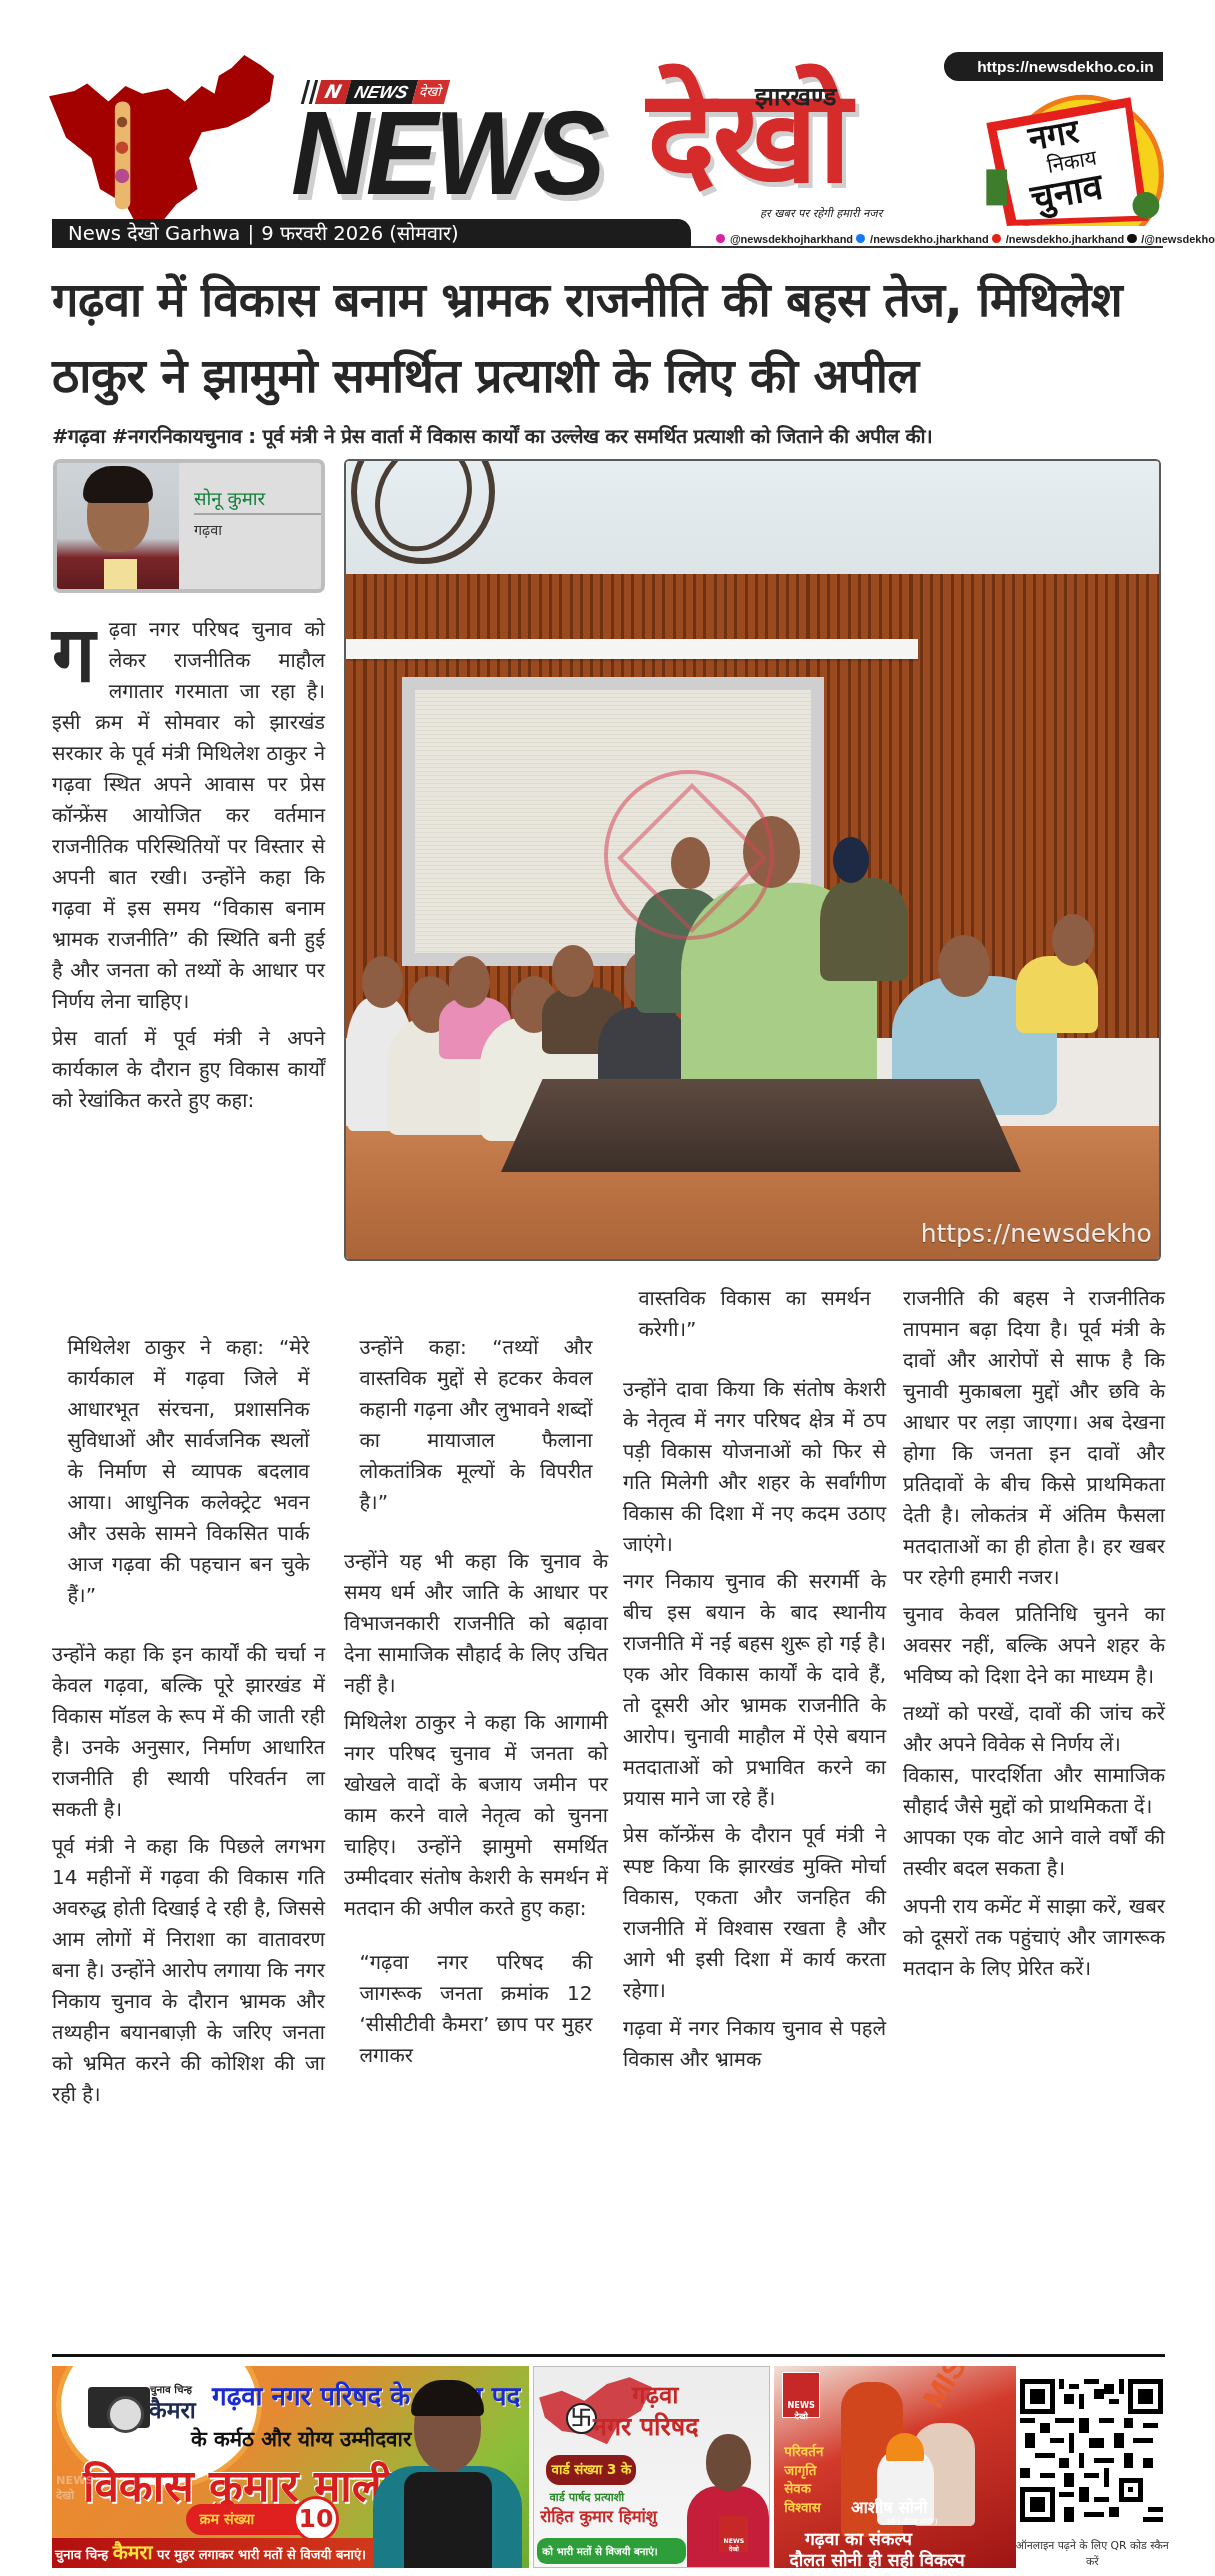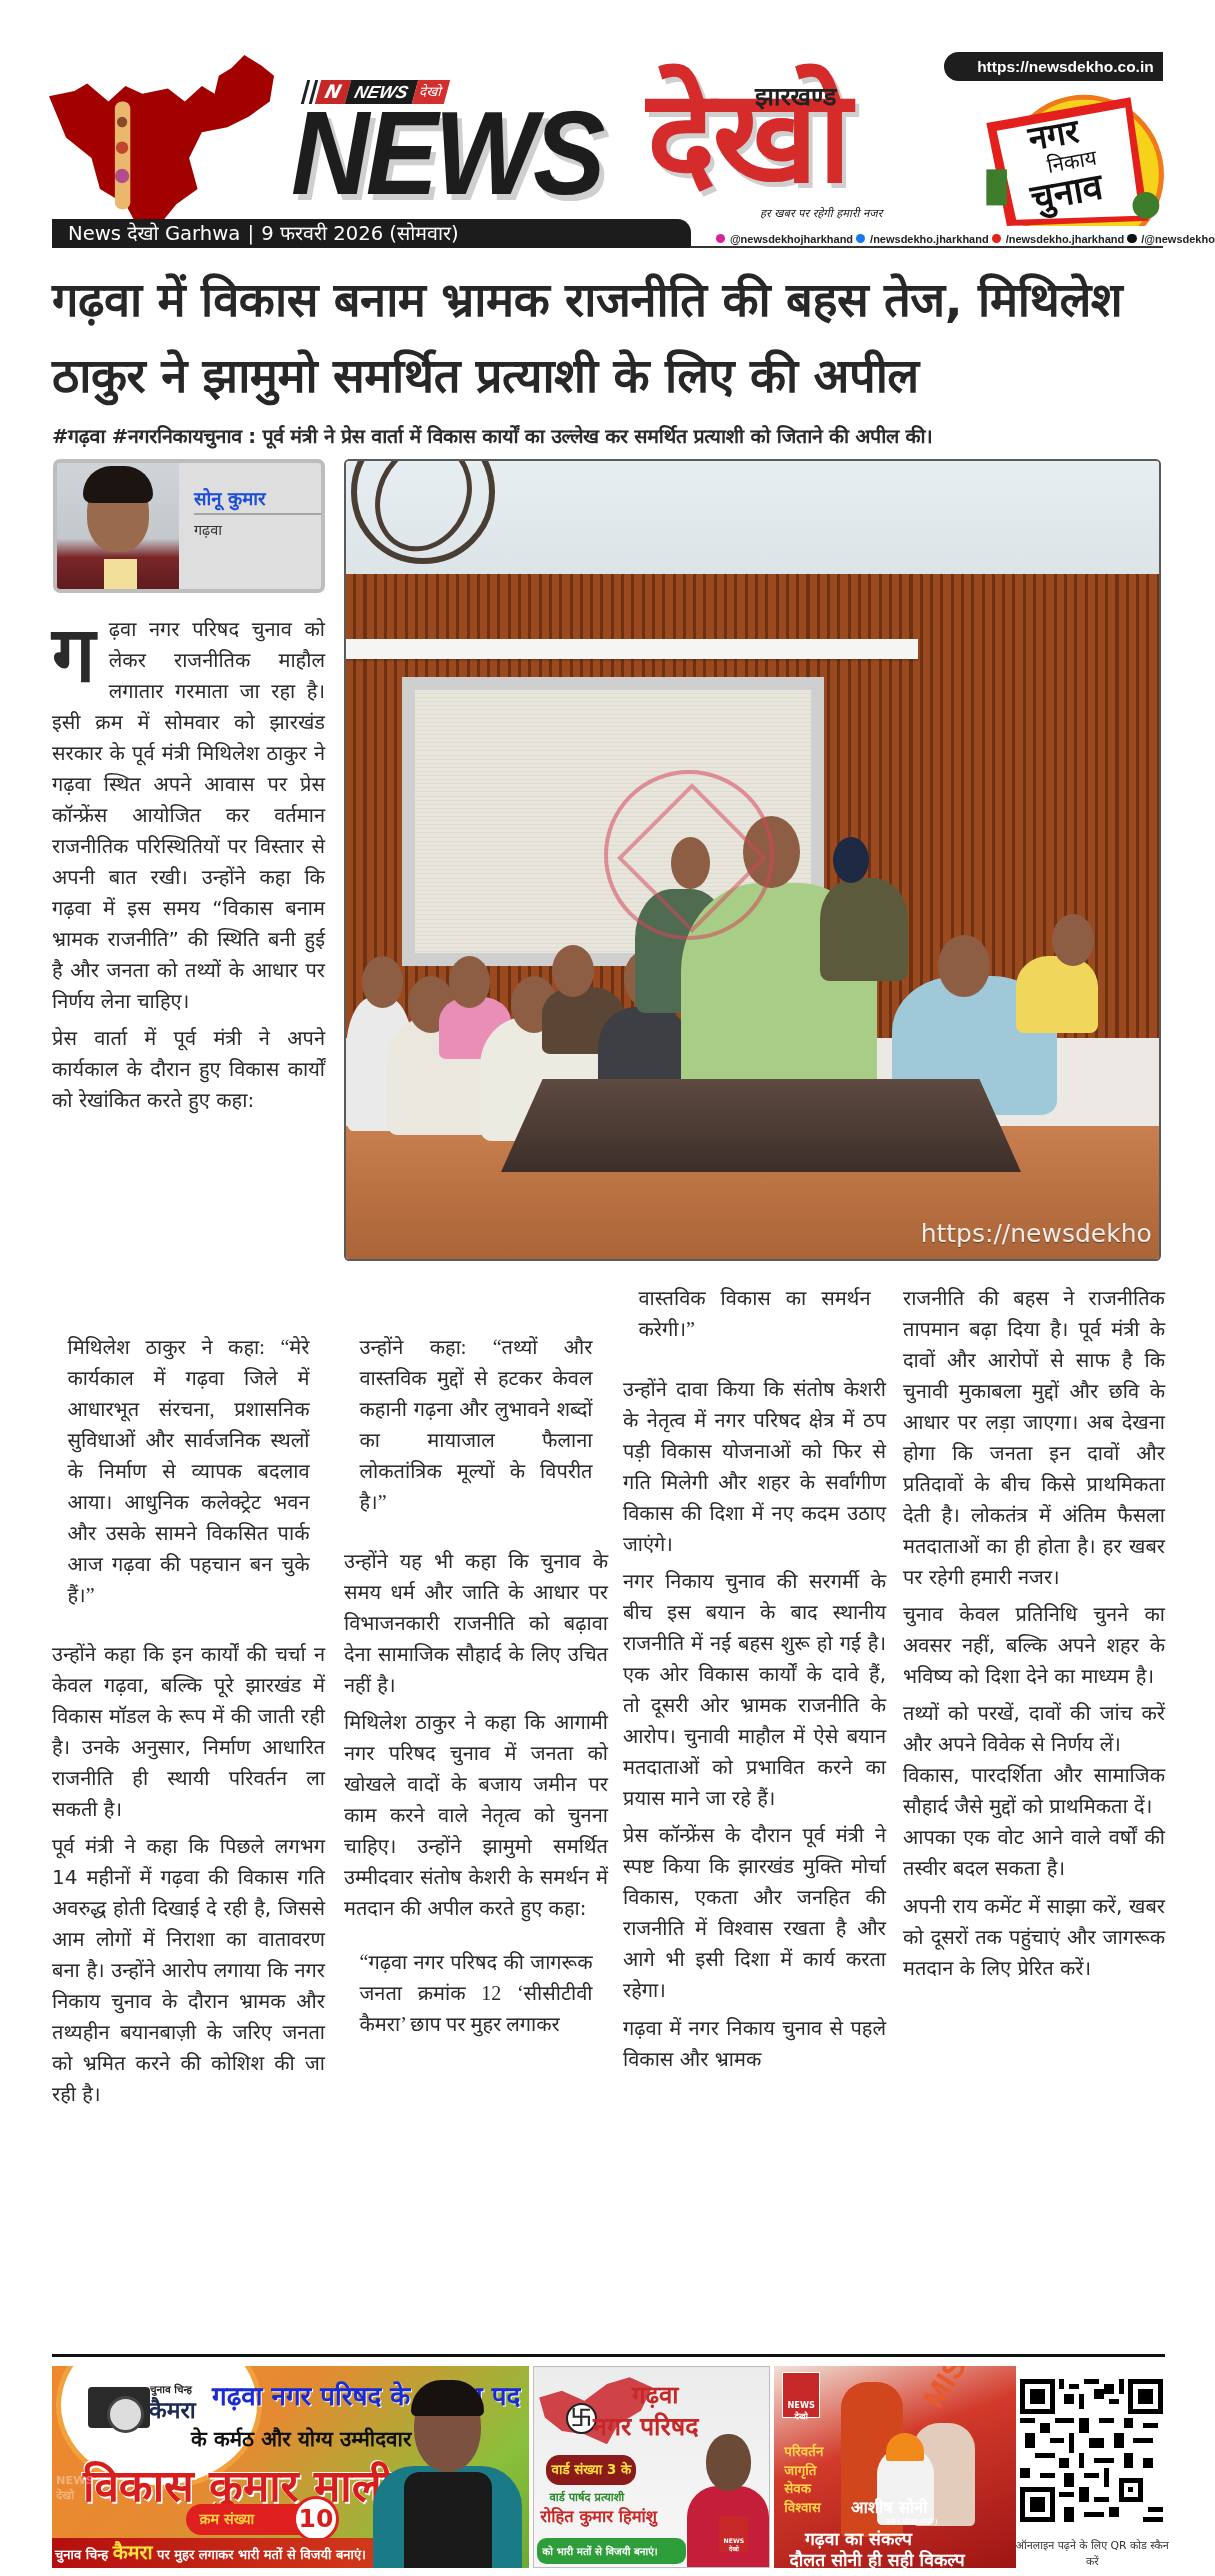--- a/index.html
+++ b/index.html
@@ -29,21 +29,21 @@
   
   .headline { position: absolute; left: 52px; top: 262px; width: 1113px; font-weight: bold; font-size: 47px; line-height: 76px; color: #272727; letter-spacing: -0.5px; }
   .subhead { position: absolute; left: 52px; top: 422px; width: 1123px; font-weight: bold; font-size: 19.6px; line-height: 29px; color: #2a2a2a; white-space: nowrap; letter-spacing: -0.3px; }
 
   
   .byline { position: absolute; left: 53px; top: 459px; width: 272px; height: 134px; background: #dedede; border: 4.1px solid #bdbdbd; border-radius: 7.2px; overflow: hidden; }
   .byline .avatar { position: absolute; left: 0; top: 0; width: 122px; height: 126px; background: linear-gradient(180deg,#cfd4d8 0%,#c2c8cc 60%,#7a2628 75%,#5e1c1e 100%); }
   .byline .avatar .face { position: absolute; left: 30px; top: 12.4px; width: 62px; height: 77px; background: #9a6a4c; border-radius: 48% 48% 44% 44%; }
   .byline .avatar .hair { position: absolute; left: 26px; top: 3.1px; width: 70px; height: 37px; background: #1b1410; border-radius: 31px 31px 9.3px 9.3px; }
   .byline .avatar .shirt { position: absolute; left: 47px; top: 96px; width: 33px; height: 31px; background: #f1df9a; }
-  .byline .name { position: absolute; left: 137px; top: 21.6px; font-weight: bold; font-size: 18.5px; color: #1d4ed8; }
+  .byline .name { position: absolute; left: 137px; top: 21.6px; font-weight: normal; font-size: 18.5px; color: #15803d; }
   .byline .rule { position: absolute; left: 137px; top: 50px; width: 127px; height: 1.5px; background: #a5a5a5; }
   .byline .loc { position: absolute; left: 137px; top: 57px; font-size: 14.4px; color: #333; }
 
   
   .photo { position: absolute; left: 344px; top: 459px; width: 817px; height: 802px; border: 2.6px solid #5a5a5a; border-radius: 5.2px; overflow: hidden; background: #ece9e4; }
   .photo .ceiling { position: absolute; left: 0; top: 0; width: 100%; height: 113px; background: linear-gradient(180deg,#e7eef1,#dde4e8); }
   .photo .lamp { position: absolute; left: 5.2px; top: -41px; width: 144px; height: 144px; border: 6.2px solid #4a3d33; border-radius: 50%; }
   .photo .lamp2 { position: absolute; left: 31px; top: -20.6px; width: 93px; height: 113px; border: 5.2px solid #4a3d33; border-radius: 50%; transform: rotate(25deg); }
   .photo .wall { position: absolute; left: 0; top: 113px; width: 100%; height: 464px; background: repeating-linear-gradient(90deg,#9b4a1f 0px,#9b4a1f 7.2px,#6e3213 7.2px,#6e3213 10.3px); }
   .photo .screen-rail { position: absolute; left: 0; top: 178px; width: 572px; height: 19.6px; background: #f5f5f3; box-shadow: 0 1.5px 2.1px rgba(0,0,0,.3); }
@@ -53,21 +53,21 @@
   .photo .desk { position: absolute; left: 155px; top: 618px; width: 520px; height: 93px; background: linear-gradient(180deg,#5d4a40,#3c2f29); clip-path: polygon(8% 0,92% 0,100% 100%,0 100%); }
   .photo .person { position: absolute; border-radius: 40% 40% 10% 10%; }
   .photo .head { position: absolute; border-radius: 50%; background: #8e5e44; }
   .photo .stamp { position: absolute; left: 258px; top: 309px; width: 170px; height: 170px; border: 4.1px solid rgba(214,70,90,.55); border-radius: 50%; }
   .photo .stamp::after { content: ""; position: absolute; left: 31px; top: 31px; width: 98px; height: 98px; border: 4.1px solid rgba(214,70,90,.5); transform: rotate(45deg); }
   .photo .watermark { position: absolute; right: 7.2px; bottom: 11.3px; font-family: "DejaVu Sans", sans-serif; font-size: 25px; color: rgba(255,255,255,.9); text-shadow: 0 0.5px 1px rgba(0,0,0,.4); }
 
   
   .col { position: absolute; font-size: 20px; line-height: 31px; text-align: justify; color: #2b2b2b; }
   .col p { margin-bottom: 6.2px; }
-  .col .quote { padding-left: 15.5px; padding-right: 15.5px; margin: 23px 0 28px 0; font-family: Liberation Serif, serif; }
+  .col .quote { padding-left: 15.5px; padding-right: 15.5px; margin: 23px 0 28px 0; }
   .dropcap { float: left; font-weight: bold; font-size: 77px; line-height: 67px; margin: 7.2px 13.4px 0 0; color: #2a2a2a; }
   .col-a1 { left: 52px; top: 614px; width: 273px; }
   .col-a2 { left: 52px; top: 1309px; width: 273px; }
   .col-b { left: 344px; top: 1309px; width: 264px; }
   .col-c { left: 623px; top: 1283px; width: 263px; }
   .col-d { left: 903px; top: 1283px; width: 262px; }
 
   
   .footer-rule { position: absolute; left: 52px; top: 2354px; width: 1113px; height: 2.6px; background: #111; }
   .ad { position: absolute; top: 2366px; height: 202px; overflow: hidden; }

